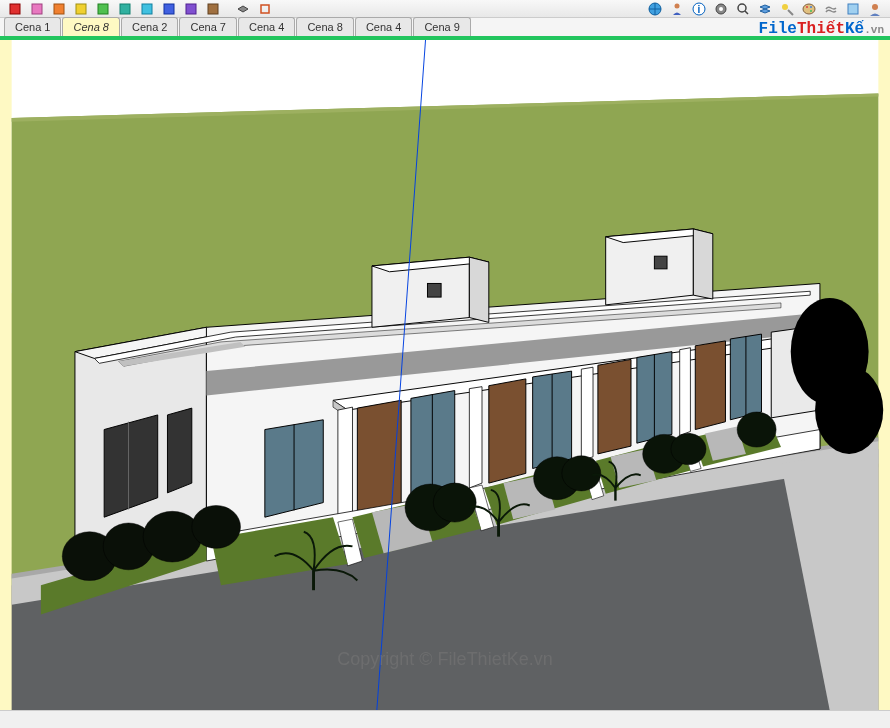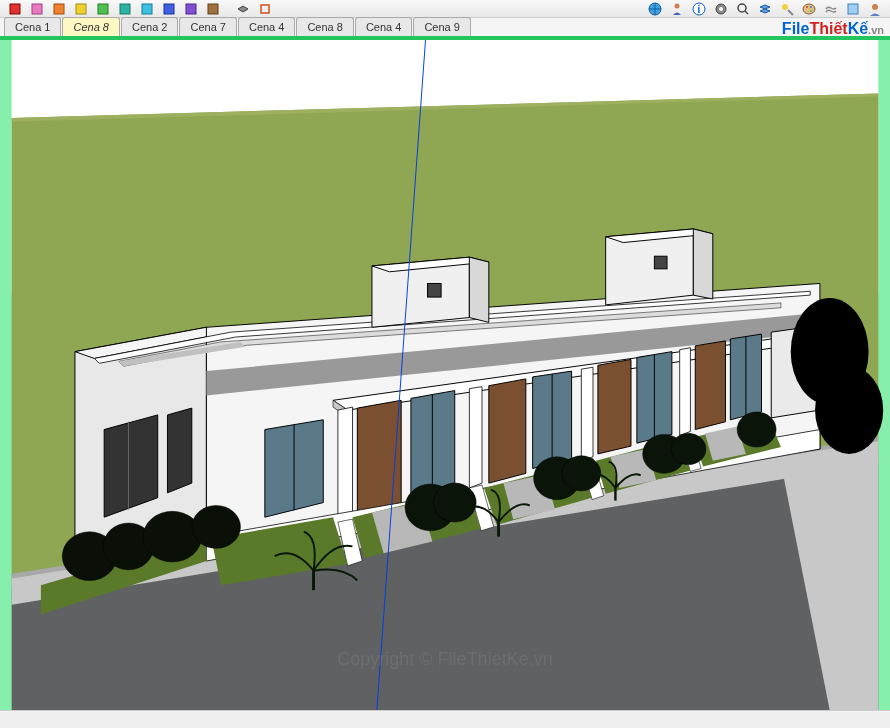--- a/index.html
+++ b/index.html
@@ -61,30 +61,30 @@
   position: relative;
   z-index: 2;
   font-style: italic;
 }
 .watermark-logo {
   position: absolute;
   right: 6px;
   top: 2px;
   font-size: 16px;
   font-weight: bold;
-  font-family: Liberation Sans, sans-serif;
+  font-family: Liberation Mono, monospace;
 }
 .watermark-logo .file { color: #0066cc; }
 .watermark-logo .thiet { color: #d92020; }
 .watermark-logo .ke { color: #0066cc; }
 .watermark-logo .vn { color: #888; font-size: 11px; }
 .viewport {
   flex: 1;
   position: relative;
-  background: #86efac;
+  background: #fef9c3;
   overflow: hidden;
 }
 .viewport svg {
   position: absolute;
   top: 0; left: 0;
   width: 100%; height: 100%;
 }
 .copyright {
   position: absolute;
   bottom: 40px;

